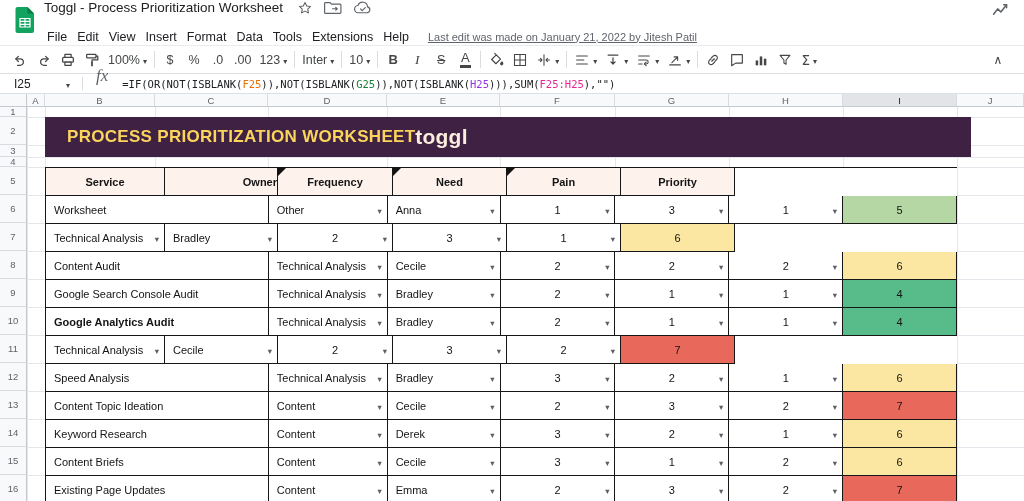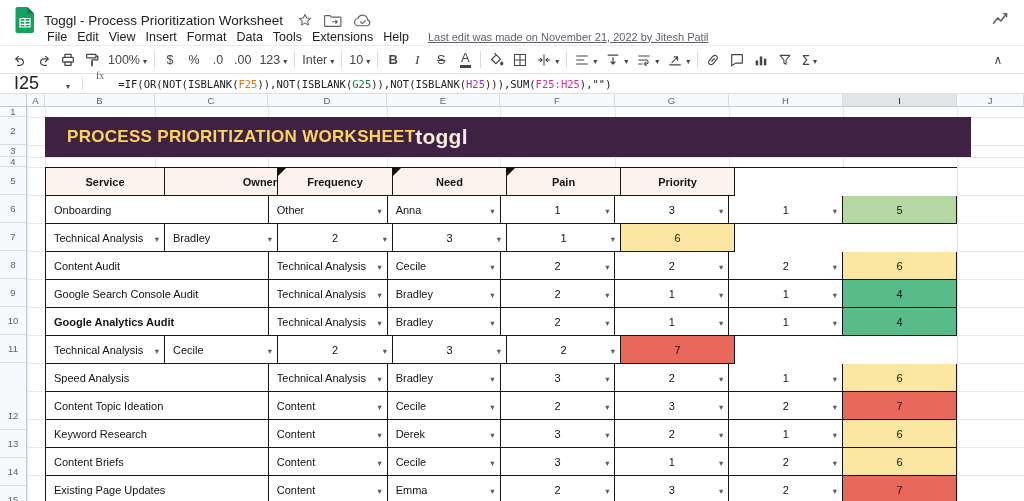--- a/index.html
+++ b/index.html
@@ -1,42 +1,42 @@
 <!DOCTYPE html>
 <html><head>
 <meta charset="utf-8">
 <style>
 *{box-sizing:border-box;margin:0;padding:0}
 html,body{width:1024px;height:501px;overflow:hidden;background:#fff;font-family:"Liberation Sans",sans-serif}
-.titlebar{position:relative;height:28px;display:flex;align-items:flex-end;padding-left:44px}
+.titlebar{position:relative;height:28px;display:flex;align-items:flex-start;padding-left:44px}
 .sheets-logo{position:absolute;left:15px;top:7px;width:20px;height:26px}
 .doc-title{font-size:13.5px;color:#202124;margin-right:14px;white-space:nowrap}
 .title-icon{display:flex;align-items:center;margin-right:11px}
 .title-right{margin-left:auto;margin-right:14px;display:flex}
 .menubar{height:17px;display:flex;align-items:center;padding-left:42px;font-size:12.5px;color:#202124}
 .menu-item{padding:0 5px;cursor:default;white-space:nowrap}
 .last-edit{margin-left:14px;font-size:11px;color:#60646b;text-decoration:underline;white-space:nowrap}
 .toolbar{height:29px;border-top:1px solid #e9ebee;border-bottom:1px solid #dcdfe3;display:flex;align-items:center;padding:0 8px;color:#444746}
 .tb-item{min-width:24px;height:23px;display:flex;align-items:center;justify-content:center;padding:0 4px;border-radius:4px;font-size:12.5px;white-space:nowrap}
 .tb-sep{width:1px;height:17px;background:#dadce0;margin:0 3px}
 .tb-caret::after{content:"▾";font-family:"DejaVu Sans",sans-serif;font-size:8px;color:#444746;margin-left:3px}
 .tb-glyph{font-family:"DejaVu Sans",sans-serif;font-size:12px}
 .tb-bold{font-weight:bold;font-size:13px}
 .tb-italic{font-style:italic;font-family:"Liberation Serif",serif;font-size:13.5px}
 .tb-strike{text-decoration:line-through;font-size:12.5px}
 .tb-textcolor{border-bottom:3px solid #444746;line-height:1.05;font-size:13px;padding:0 1px}
 .tb-sigma{font-family:"DejaVu Sans",sans-serif;font-size:13.5px}
 .tb-right{margin-left:auto;margin-right:6px}
 .tb-svg{display:flex}
 .formulabar{height:20px;border-bottom:1px solid #dcdfe3;display:flex;align-items:center}
-.namebox{width:76px;padding-left:14px;display:flex;align-items:center;justify-content:space-between;font-size:18px;color:#202124}
+.namebox{width:76px;padding-left:14px;display:flex;align-items:center;justify-content:space-between;font-size:12px;color:#202124}
 .nb-caret{margin-right:6px}
 .nb-caret::after{content:"▾";font-family:"DejaVu Sans",sans-serif;font-size:8px;color:#444746}
 .fb-sep{width:1px;height:13px;background:#dadce0;margin-left:6px}
-.fx-label{font-family:"Liberation Serif",serif;color:#5f6368;font-size:10px;margin:0 14px 16px 13px}
+.fx-label{font-style:italic;font-family:"Liberation Serif",serif;color:#5f6368;font-size:17px;margin:0 14px 16px 13px}
 .formula{font-family:"DejaVu Sans Mono",monospace;font-size:10.5px;white-space:pre;color:#202124}
 .colheaders{height:13px;background:#f8f9fa;border-bottom:1px solid #c6c9cd;display:flex;font-size:9.5px;color:#5f6368}
 .ch-corner{width:27px;height:100%;border-right:1px solid #c6c9cd;background:#f8f9fa}
 .ch-cell{height:100%;display:flex;align-items:center;justify-content:center;border-right:1px solid #d8dbdf}
 .ch-cell.active{background:#e2e4e7;color:#202124}
 .sheet{position:relative;height:394px;width:1024px;overflow:hidden;background:#fff}
 .gl-v{position:absolute;top:0;height:100%;width:1px;background:#e3e6ea;z-index:1}
 .gl-h{position:absolute;left:27px;right:0;height:1px;background:#e3e6ea;z-index:1}
 .rowheaders{position:absolute;left:0;top:0;width:27px;background:#f8f9fa;border-right:1px solid #c6c9cd;z-index:3}
 .rh-cell{width:100%;border-bottom:1px solid #d8dbdf;font-size:9.5px;color:#5f6368;display:flex;align-items:center;justify-content:center;overflow:hidden}
@@ -93,21 +93,21 @@
       <span class="menu-item">File</span>
       <span class="menu-item">Edit</span>
       <span class="menu-item">View</span>
       <span class="menu-item">Insert</span>
       <span class="menu-item">Format</span>
       <span class="menu-item">Data</span>
       <span class="menu-item">Tools</span>
       <span class="menu-item">Extensions</span>
       <span class="menu-item">Help</span>
     </span>
-  <span class="last-edit">Last edit was made on November 21, 2022 by Jitesh Patil</span>
+  <span class="last-edit">Last edit was made on January 21, 2022 by Jitesh Patil</span>
 </div>
 
 <div class="toolbar" id="toolbar">
     <div class="tb-item">
       <span class="tb-svg">
         <svg width="16" height="16" viewBox="0 0 18 18" fill="none" stroke="#444746" stroke-width="1.4" stroke-linecap="round" stroke-linejoin="round" xmlns="http://www.w3.org/2000/svg">
           <path d="M4.4 7.8h4.8a3.6 3.6 0 1 1 0 7.2H6.2"></path>
           <path d="M7.2 4.9L4.3 7.8l2.9 2.9"></path>
         </svg>
       </span>
@@ -344,21 +344,21 @@
       <div class="rh-cell" style="height: 28px;">2</div>
       <div class="rh-cell" style="height: 12px;">3</div>
       <div class="rh-cell" style="height: 10px;">4</div>
       <div class="rh-cell" style="height: 28px;">5</div>
       <div class="rh-cell" style="height: 28px;">6</div>
       <div class="rh-cell" style="height: 28px;">7</div>
       <div class="rh-cell" style="height: 28px;">8</div>
       <div class="rh-cell" style="height: 28px;">9</div>
       <div class="rh-cell" style="height: 28px;">10</div>
       <div class="rh-cell" style="height: 28px;">11</div>
-      <div class="rh-cell" style="height: 28px; margin-top: 39px;">12</div>
+      <div class="rh-cell" style="height: 28px;">12</div>
       <div class="rh-cell" style="height: 28px;">13</div>
       <div class="rh-cell" style="height: 28px;">14</div>
       <div class="rh-cell" style="height: 28px;">15</div>
       <div class="rh-cell" style="height: 28px;">16</div>
     </div>
   <div class="banner" id="banner" style="background: rgb(63, 33, 68);">
     <span class="banner-title" style="color: rgb(251, 212, 92);">PROCESS PRIORITIZATION WORKSHEET</span>
     <span class="banner-logo" style="color: rgb(251, 238, 221);">toggl</span>
   </div>
   <div class="ptable" id="ptable">
@@ -380,21 +380,21 @@
         <div class="pcell hdr center" style="width: 114px;">
           <span class="corner-marker"></span>
           <span>Pain</span>
         </div>
         <div class="pcell hdr center" style="width: 114px;">
           <span>Priority</span>
         </div>
       </div>
       <div class="prow">
         <div class="pcell left" style="width: 223px;">
-          <span>Onboarding</span>
+          <span>Worksheet</span>
         </div>
         <div class="pcell left" style="width: 119px;">
           <span>Other</span>
           <span class="dd-caret"></span>
         </div>
         <div class="pcell left" style="width: 113px;">
           <span>Anna</span>
           <span class="dd-caret"></span>
         </div>
         <div class="pcell center" style="width: 115px;">

